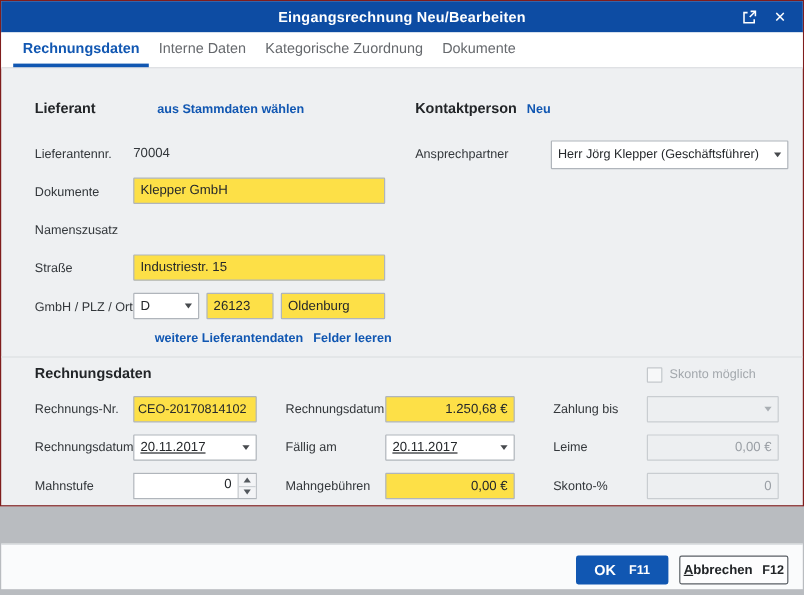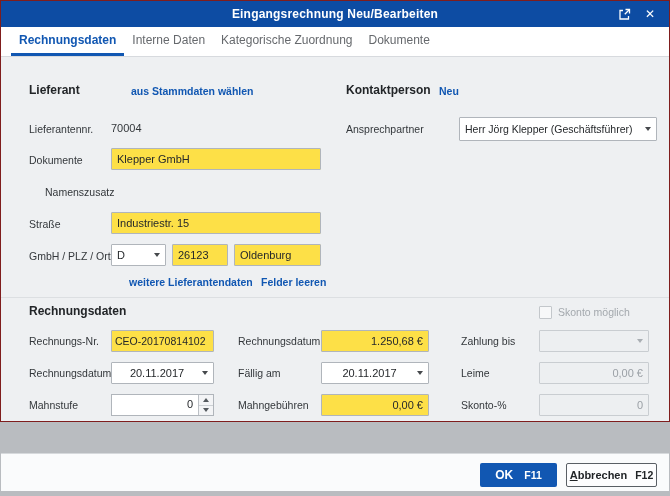--- a/index.html
+++ b/index.html
@@ -59,21 +59,21 @@
   }
   .inp.money{text-align:right;}
   .inp.small{font-size:10.5px;padding:0 3px;}
   .inp.disabled{background:#edeff1;color:#9ba0a6;border-color:#c9cdd1;}
   .combo{
     position:absolute;height:22px;box-sizing:border-box;
     background:#fff;border:1px solid #b0b5bb;border-radius:1px;
     display:flex;align-items:center;cursor:pointer;
   }
   .combo .cval{flex:1;padding:0 5px;font-size:11px;color:#25282b;white-space:nowrap;overflow:hidden;}
-  .combo.right .cval{text-align:center;}
+  .combo.right .cval{text-align:left;text-decoration:underline;}
   .combo.person{height:24px;}
   .combo.person .cval{font-size:10.5px;}
   .combo.disabled{background:#edeff1;border-color:#c9cdd1;cursor:default;}
   .caret{
     width:0;height:0;border-left:3.5px solid transparent;border-right:3.5px solid transparent;
     border-top:4.5px solid #46494d;margin-right:5px;flex:0 0 auto;
   }
   .combo.disabled .caret{border-top-color:#a9aeb3;}
   
   .spinbox{
@@ -155,21 +155,21 @@
 
   <span class="lbl" style="left:345px;top:122px">Ansprechpartner</span>
   <div class="combo person" style="left:458px;top:116px;width:198px">
     <span class="cval">Herr Jörg Klepper (Geschäftsführer)</span>
     <span class="caret"></span>
   </div>
 
   <span class="lbl" style="left:28px;top:153px">Dokumente</span>
   <input class="inp" style="left: 110px; top: 147px; width: 210px;" value="Klepper GmbH">
 
-  <span class="lbl" style="left:44px;top:185px">Namenszusatz</span>
+  <span class="lbl" style="left:28px;top:185px">Namenszusatz</span>
 
   <span class="lbl" style="left:28px;top:217px">Straße</span>
   <input class="inp" style="left: 110px; top: 211px; width: 210px;" value="Industriestr. 15">
 
   <span class="lbl" style="left:28px;top:249px">GmbH / PLZ / Ort</span>
   <div class="combo" style="left:110px;top:243px;width:55px">
     <span class="cval">D</span>
     <span class="caret"></span>
   </div>
   <input class="inp" style="left: 171px; top: 243px; width: 56px;" value="26123">

